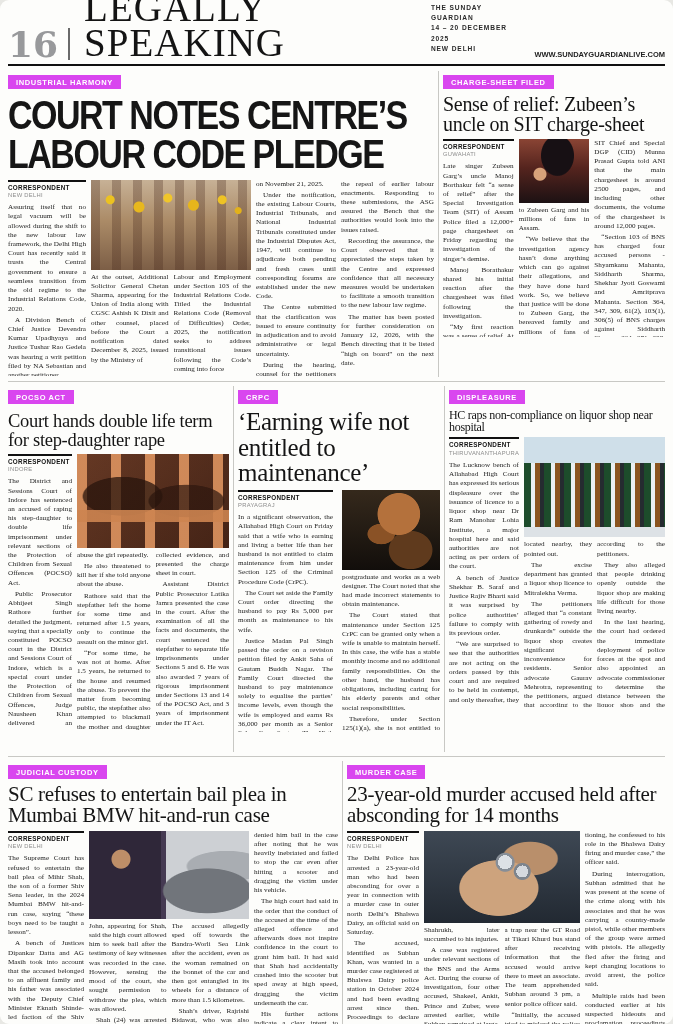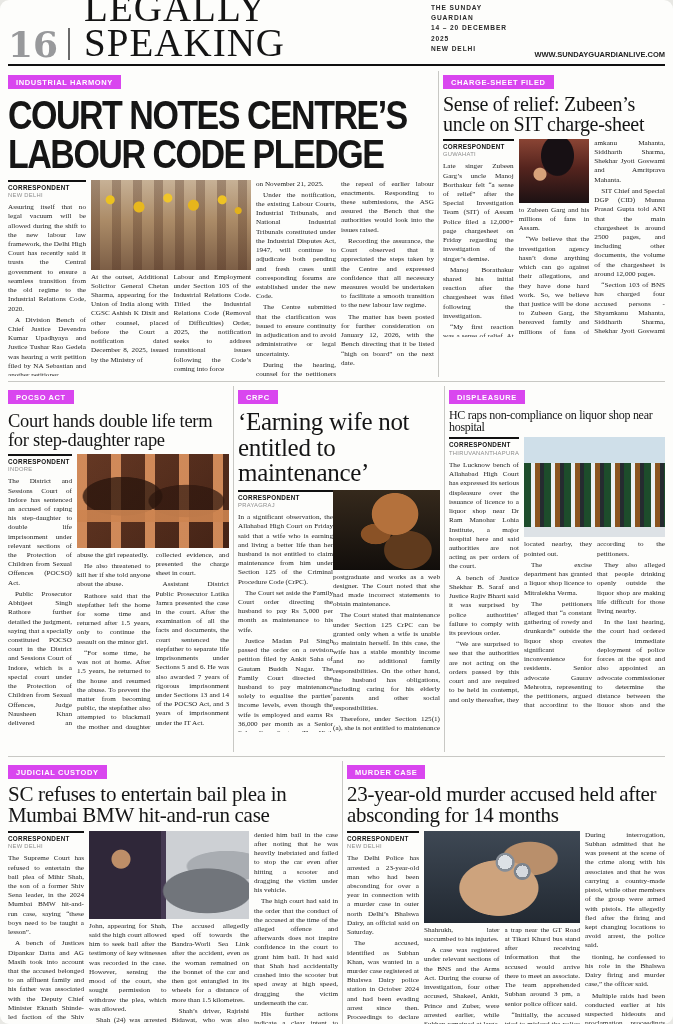--- a/index.html
+++ b/index.html
@@ -80,21 +80,21 @@
   .poc-center{flex:1;display:flex;flex-direction:column;}
   .ph-bars{height:94px;flex:none;
     background:
       linear-gradient(180deg, rgba(0,0,0,0) 0 60%, rgba(205,132,80,0.9) 60% 72%, rgba(0,0,0,0) 72%),
       radial-gradient(ellipse at 30% 45%, rgba(40,20,12,0.75) 0 26%, rgba(0,0,0,0) 27%),
       radial-gradient(ellipse at 72% 50%, rgba(45,22,14,0.7) 0 24%, rgba(0,0,0,0) 25%),
       repeating-linear-gradient(90deg, rgba(214,142,92,0.95) 0 10px, rgba(80,40,24,0.25) 10px 34px),
       linear-gradient(135deg,#6d3e28 0%,#3f2115 100%);}
   .crpc{width:202px;flex:none;}
   .crpc .hl-serif{font-size:25px;}
-  .crpc .body{height:242px;gap:0;}
+  .crpc .body{height:242px;gap:9px;}
   .crpc-c1{width:95px;flex:none;}
   .crpc-c2{flex:1;display:flex;flex-direction:column;}
   .ph-gavel{height:80px;flex:none;
     background:
       radial-gradient(ellipse at 58% 30%, #b4713c 0 26%, rgba(0,0,0,0) 27%),
       radial-gradient(ellipse at 40% 55%, #8a5226 0 16%, rgba(0,0,0,0) 17%),
       radial-gradient(ellipse at 70% 75%, #5f3a1d 0 22%, rgba(0,0,0,0) 23%),
       linear-gradient(180deg,#35291c 0%,#120e0b 100%);}
   .liquor{flex:1;}
   .liquor .hl-serif{font-size:12px;}
@@ -201,21 +201,20 @@
         <p>Late singer Zubeen Garg’s uncle Manoj Borthakur felt “a sense of relief” after the Special Investigation Team (SIT) of Assam Police filed a 12,000+ page chargesheet on Friday regarding the investigation of the singer’s demise.</p>
             <p>Manoj Borathakur shared his initial reaction after the chargesheet was filed following the investigation.</p>
             <p>“My first reaction was a sense of relief. At least a part of the investigation has been completed. Yet, there is a long way to go. Chargesheet has been filed, and the investigation agency has gathered enough documents to prove the allegations in the court of law. Final verdict will be given by the court,” said Manoj Borthakur.</p>
           </div>
         <div class="col zub-c">
           <div class="photo ph-zubeen"></div>
         <p>to Zubeen Garg and his millions of fans in Assam.</p>
             <p>“We believe that the investigation agency hasn’t done anything which can go against their allegations, and they have done hard work. So, we believe that justice will be done to Zubeen Garg, the bereaved family and millions of fans of Zubeen in Assam and elsewhere,” said Borthakur.</p>
           </div>
         <div class="col zub-c">
-            <p>amkanu Mahanta, Siddharth Sharma, Shekhar Jyoti Goswami and Amritprava Mahanta.</p>
             <p>SIT Chief and Special DGP (CID) Munna Prasad Gupta told ANI that the main chargesheet is around 2500 pages, and including other documents, the volume of the chargesheet is around 12,000 pages.</p>
             <p>“Section 103 of BNS has charged four accused persons - Shyamkanu Mahanta, Siddharth Sharma, Shekhar Jyoti Goswami and Amritprava Mahanta. Section 364, 347, 309, 61(2), 103(1), 306(5) of BNS charges against Siddharth Sharma, 364, 371, 308, 61(2), 103(1), 300(2), 326(4), 238 of BNS charges against Shyamkanu Mahanta, 364, 347, 309, 61(2), 103(1), 306(5) of BNS against Shekhar Jyoti Goswami, 364, 371, 309, 61(2), 103(1), 238 of BNS against Amritprava Mahanta.</p>
           </div>
       </div>
     </div>
   </div>
 
   <div class="hdiv"></div>
 
   <div class="sec2">
@@ -360,21 +359,21 @@
                 <p>Shahrukh, later succumbed to his injuries.</p>
                 <p>A case was registered under relevant sections of the BNS and the Arms Act. During the course of investigation, four other accused, Shakeel, Ankit, Prince and Zuber, were arrested earlier, while Subhan remained at large, the police said.</p>
               </div>
             <div class="col">
                 <p>a trap near the GT Road at Tikari Khurd bus stand after receiving information that the accused would arrive there to meet an associate. The team apprehended Subhan around 3 pm, a senior police officer said.</p>
                 <p>“Initially, the accused tried to mislead the police by disclosing false identities, but during sustained ques-</p>
               </div>
           </div>
         </div>
         <div class="col mur-c4">
+            <p>tioning, he confessed to his role in the Bhalswa Dairy firing and murder case,” the officer said.</p>
             <p>During interrogation, Subhan admitted that he was present at the scene of the crime along with his associates and that he was carrying a country-made pistol, while other members of the group were armed with pistols. He allegedly fled after the firing and kept changing locations to avoid arrest, the police said.</p>
-            <p>tioning, he confessed to his role in the Bhalswa Dairy firing and murder case,” the officer said.</p>
             <p>Multiple raids had been conducted earlier at his suspected hideouts and proclamation proceedings under the law were initiated after his continued absconding, they said.</p>
           </div>
       </div>
     </div>
   </div>
 
 </div>
 
 </body></html>

